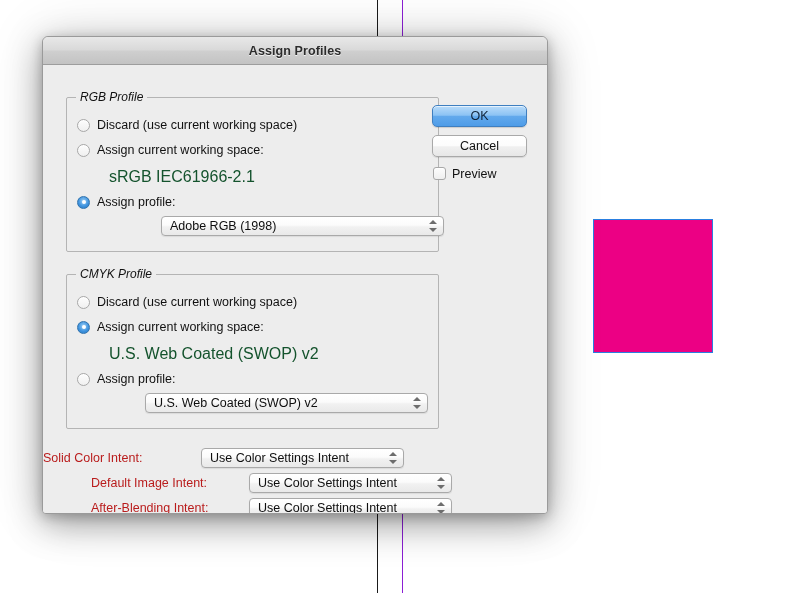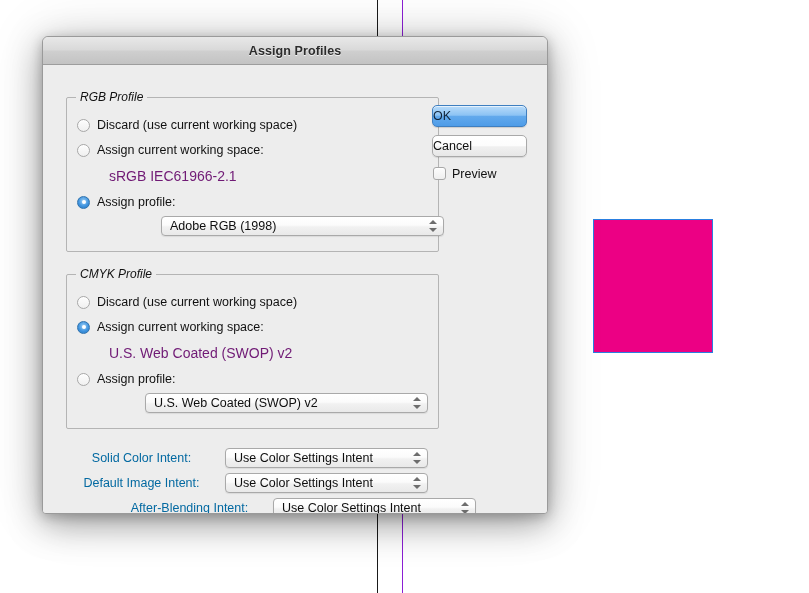--- a/index.html
+++ b/index.html
@@ -143,22 +143,22 @@
   }
   .radio-label {
     font-size: 12.5px;
     color: #111;
     white-space: nowrap;
   }
 
   .static-value {
     position: absolute;
     left: 42px;
-    font-size: 14px;
-    color: #701a75;
+    font-size: 16px;
+    color: #14532d;
     white-space: nowrap;
   }
 
   
   .popup {
     position: absolute;
     height: 20px;
     background: linear-gradient(to bottom, #ffffff 0%, #fbfbfb 45%, #f1f1f1 55%, #e9e9e9 100%);
     border: 1px solid #a9a9a9;
     border-radius: 4px;
@@ -207,53 +207,53 @@
   .intent-row {
     position: absolute;
     left: 0;
     width: 396px;
     height: 20px;
     display: flex;
     align-items: center;
   }
   .intent-label {
     width: 158px;
-    text-align: center;
+    text-align: left;
     padding-right: 9px;
     font-size: 12.5px;
-    color: #0369a1;
-    white-space: nowrap;
-    box-sizing: border-box;
-    margin-left: 24px;
+    color: #b91c1c;
+    white-space: nowrap;
+    box-sizing: border-box;
   }
   .intent-popup {
     position: relative;
     width: 203px;
     height: 20px;
     background: linear-gradient(to bottom, #ffffff 0%, #fbfbfb 45%, #f1f1f1 55%, #e9e9e9 100%);
     border: 1px solid #a9a9a9;
     border-radius: 4px;
     box-sizing: border-box;
     display: flex;
     align-items: center;
     box-shadow: 0 1px 1px rgba(0,0,0,0.08), inset 0 1px 0 #ffffff;
   }
   #intent-row-solid   { top: 383px; }
-  #intent-row-default { top: 408px; }
+  #intent-row-default { top: 408px; padding-left: 48px; }
   #intent-row-after   { top: 433px; padding-left: 48px; }
 
   
   .dlg-button {
     position: absolute;
     width: 95px;
     height: 22px;
     border-radius: 5px;
     box-sizing: border-box;
     display: flex;
     align-items: center;
+    justify-content: center;
     font-size: 12.5px;
   }
   #ok-button {
     left: 389px;
     top: 40px;
     background: linear-gradient(to bottom, #b9dcfa 0%, #8cc3f4 46%, #62a9ec 52%, #4e9ce8 100%);
     border: 1px solid #3f7fc0;
     color: #10243a;
     box-shadow: inset 0 1px 0 rgba(255,255,255,.65), 0 1px 1px rgba(0,0,0,.14);
   }

